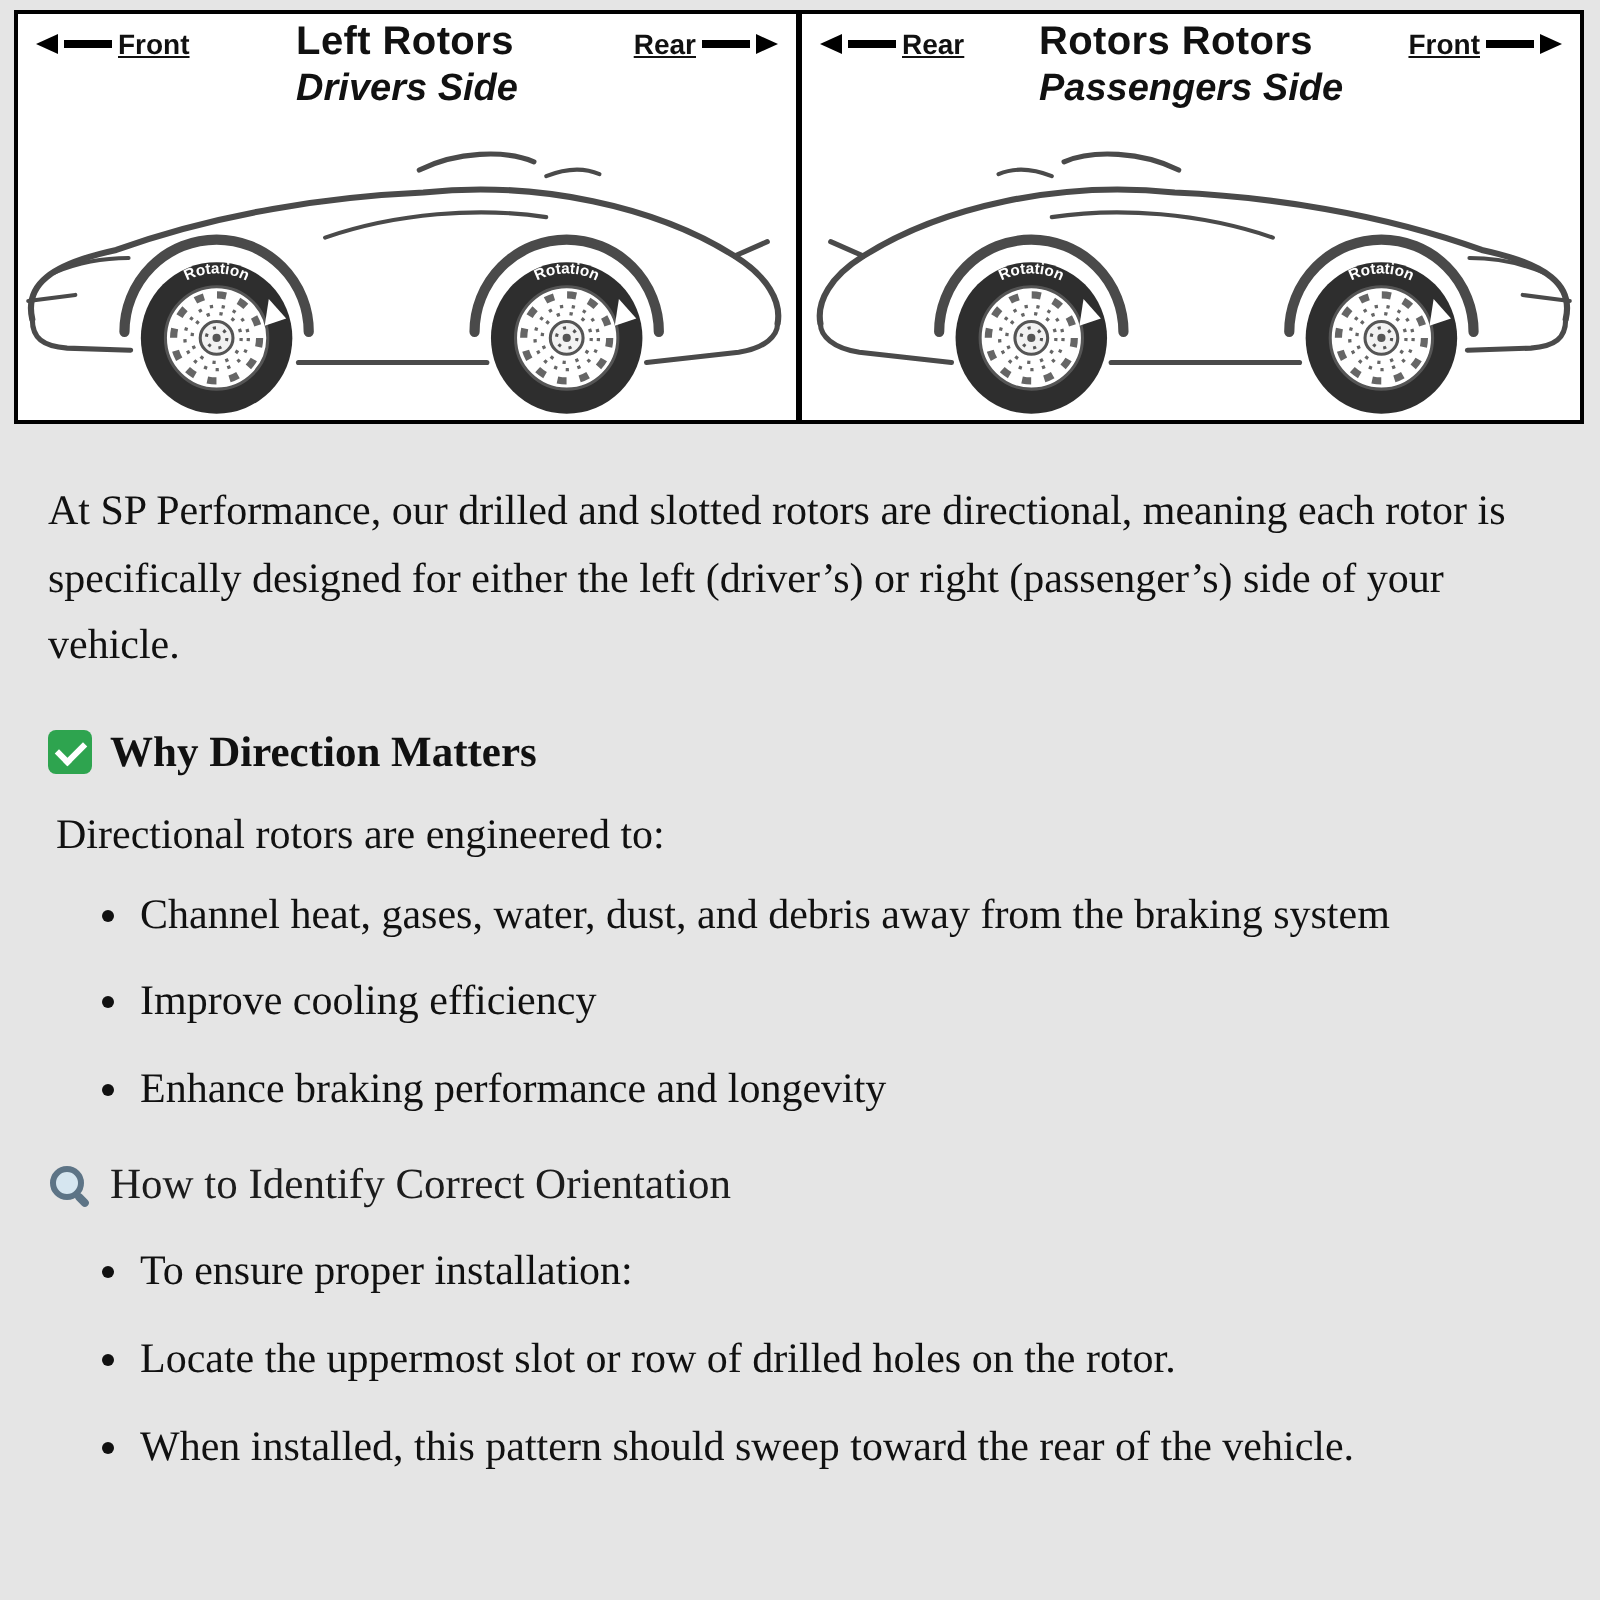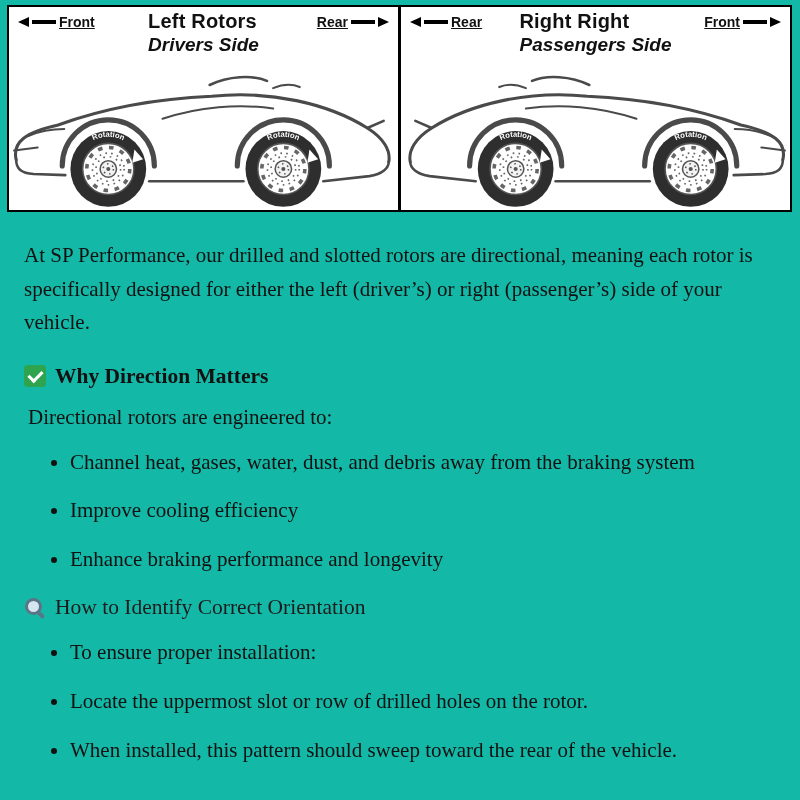--- a/index.html
+++ b/index.html
@@ -1,17 +1,17 @@
 <!DOCTYPE html>
 <html><head>
 <meta charset="utf-8">
 <style>
   html,body{margin:0;padding:0;background:#fff;width:800px;}
   body{font-family:"Liberation Serif",serif;color:#111;}
-  .page{width:800px;height:800px;overflow:hidden;background:#14b8a6;}
+  .page{width:800px;height:800px;overflow:hidden;background:#e5e5e5;}
 
   
   .diagram{display:flex;margin:5px 7px 0 7px;}
   .panel{width:50%;border:2px solid #000;box-sizing:border-box;background:#fff;position:relative;height:207px;}
   .panel + .panel{border-left-width:2px;margin-left:-1px;}
   .panel-header{position:relative;height:46px;padding:5px 9px 0 9px;}
   .corner{position:absolute;top:7px;display:flex;align-items:center;gap:3px;font-family:"Liberation Sans",sans-serif;font-weight:bold;font-size:14px;}
   .corner.cl{left:9px;}
   .corner.cr{right:9px;}
   .corner-text{text-decoration:underline;}
@@ -23,21 +23,21 @@
   .panel-subtitle{font-style:italic;font-weight:600;font-size:19px;margin-top:1px;}
   .car-svg{display:block;width:100%;height:156px;}
 
   
   .content{padding:15px 32px 0 24px;font-size:21px;}
   .intro{line-height:1.6;margin:12px 0 20px 0;max-width:742px;}
   .sec-head{font-size:21.5px;font-weight:bold;margin:24px 0 16px 0;display:flex;align-items:center;}
   .sec-head.normal{font-weight:normal;color:#1c1c1c;margin:16px 0 14px 0;}
   .lead{margin:16px 0 10px 4px;}
   ul.bullets{margin:10px 0 20px 0;padding-left:46px;}
-  ul.bullets li{margin:16px 0;line-height:1.55;max-width:648px;}
+  ul.bullets li{margin:11px 0;line-height:1.55;max-width:648px;}
 
   
   .check-icon{display:inline-block;width:22px;height:22px;background:#2ea44f;border-radius:4px;position:relative;margin-right:9px;flex:0 0 auto;}
   .check-icon::after{content:"";position:absolute;left:7px;top:3px;width:6px;height:11px;border:solid #fff;border-width:0 3px 3px 0;transform:rotate(45deg);}
   
   .mag-icon{display:inline-block;width:22px;height:22px;position:relative;margin-right:9px;flex:0 0 auto;}
   .mag-icon::before{content:"";position:absolute;left:1px;top:1px;width:11px;height:11px;border:3px solid #5d7486;border-radius:50%;background:#d6e6f0;}
   .mag-icon::after{content:"";position:absolute;width:4px;height:8px;background:#5d7486;left:15px;top:14px;transform:rotate(-45deg);border-radius:2px;}
 </style>
 </head>
@@ -106,21 +106,21 @@
     </div>
 
     <div class="panel">
       <div class="panel-header">
         <div class="corner cl">
           <span class="tri-left"></span>
           <span class="bar"></span>
           <span class="corner-text">Rear</span>
         </div>
         <div class="titles">
-          <div class="panel-title">Right Right</div>
+          <div class="panel-title">Rotors Rotors</div>
           <div class="panel-subtitle">Passengers Side</div>
         </div>
         <div class="corner cr">
           <span class="corner-text">Front</span>
           <span class="bar"></span>
           <span class="tri-right"></span>
         </div>
       </div>
       <svg class="car-svg" viewBox="0 0 380 150" preserveAspectRatio="xMidYMax meet">
         <use href="#car" transform="translate(380,0) scale(-1,1)"></use>

